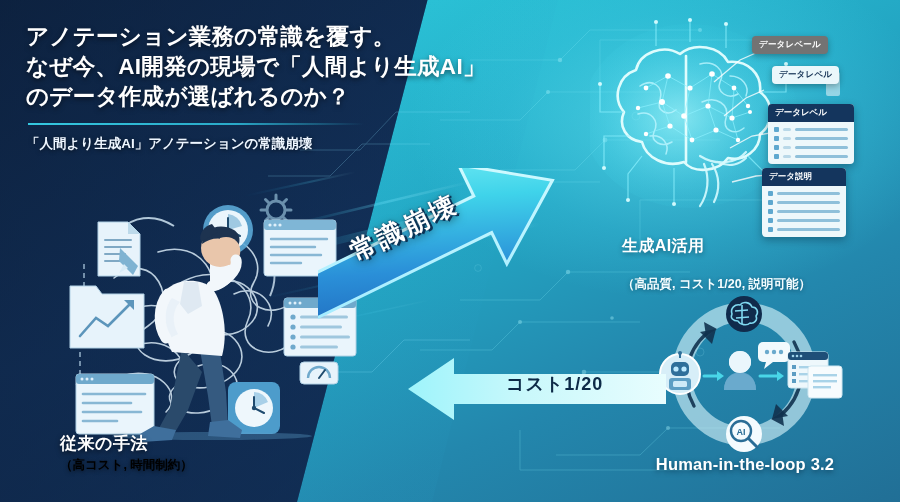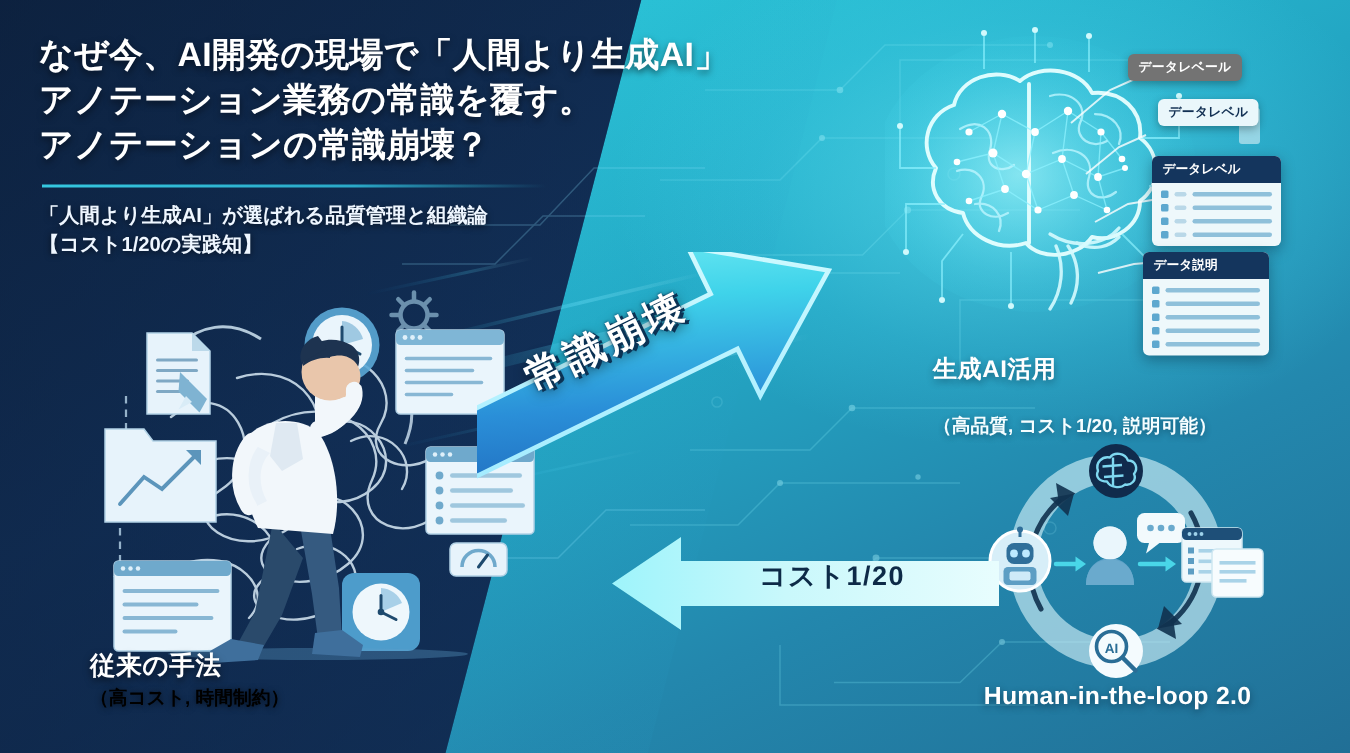--- a/index.html
+++ b/index.html
@@ -210,26 +210,25 @@
       <path d="M292 330 L430 300" stroke-width="1.6" opacity=".3"></path>
     </g>
     <g stroke="#8fe6ff" stroke-width="1" fill="none" opacity=".28">
       <path d="M300 150 L360 150 L396 112 L470 112"></path>
       <path d="M268 176 L330 176 L362 144 L430 144"></path>
       <path d="M312 372 L372 372 L404 340 L470 340"></path>
     </g>
   </svg>
 
   <div class="title-block">
+    <div class="title-line">アノテーション業務の常識を覆す。</div>
     <div class="title-line">なぜ今、AI開発の現場で「人間より生成AI」</div>
-    <div class="title-line">アノテーション業務の常識を覆す。</div>
-    <div class="title-line">アノテーションの常識崩壊？</div>
+    <div class="title-line">のデータ作成が選ばれるのか？</div>
     <div class="title-rule"></div>
-    <div class="sub-line">「人間より生成AI」が選ばれる品質管理と組織論</div>
-    <div class="sub-line">【コスト1/20の実践知】</div>
+    <div class="sub-line">「人間より生成AI」アノテーションの常識崩壊</div>
   </div>
 
   <svg class="left-scene" viewBox="0 0 300 270">
 
     <g stroke="#dff0fb" stroke-width="1.6" fill="none" opacity=".82" stroke-linecap="round">
       <path d="M52 92 C92 60 120 118 86 140 C54 160 96 188 128 168 C162 146 130 110 104 128"></path>
       <path d="M66 126 C110 102 140 150 118 174 C96 198 142 214 170 190 C198 166 160 130 140 152"></path>
       <path d="M96 66 C140 52 164 96 142 116 C118 138 160 162 186 140 C212 118 178 82 156 100"></path>
       <path d="M120 96 C160 74 200 104 186 134 C172 164 212 178 232 154"></path>
       <path d="M74 160 C108 146 136 182 114 200 C92 218 130 238 158 220"></path>
@@ -694,15 +693,15 @@
     <g stroke="#49d6e8" stroke-width="3" fill="none" stroke-linecap="round">
       <path d="M68 80 H84"></path>
         <path d="M124 80 H142"></path>
     </g>
     <g fill="#49d6e8">
       <path d="M88 80 l-7 -5 v10 z"></path>
         <path d="M148 80 l-7 -5 v10 z"></path>
     </g>
   </svg>
 
-  <div class="hitl-caption">Human-in-the-loop 2.0</div>
+  <div class="hitl-caption">Human-in-the-loop 3.2</div>
 
 </div>
 
 </body></html>

